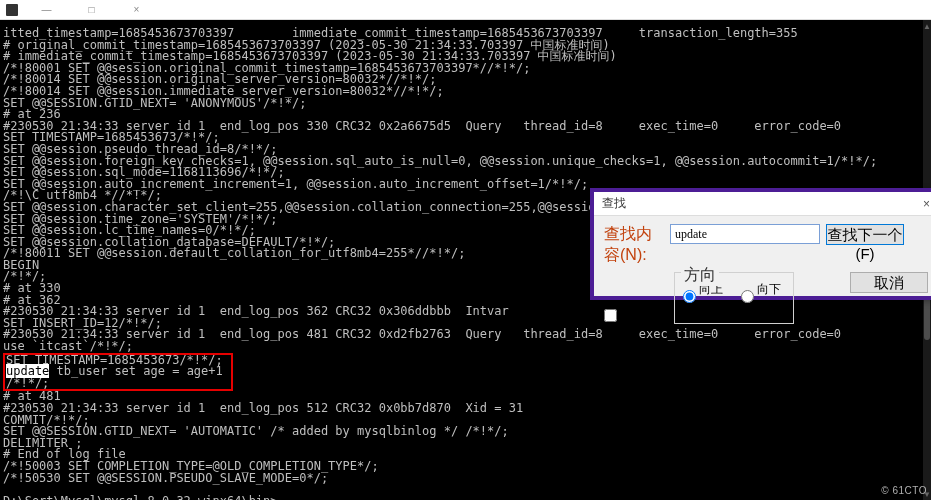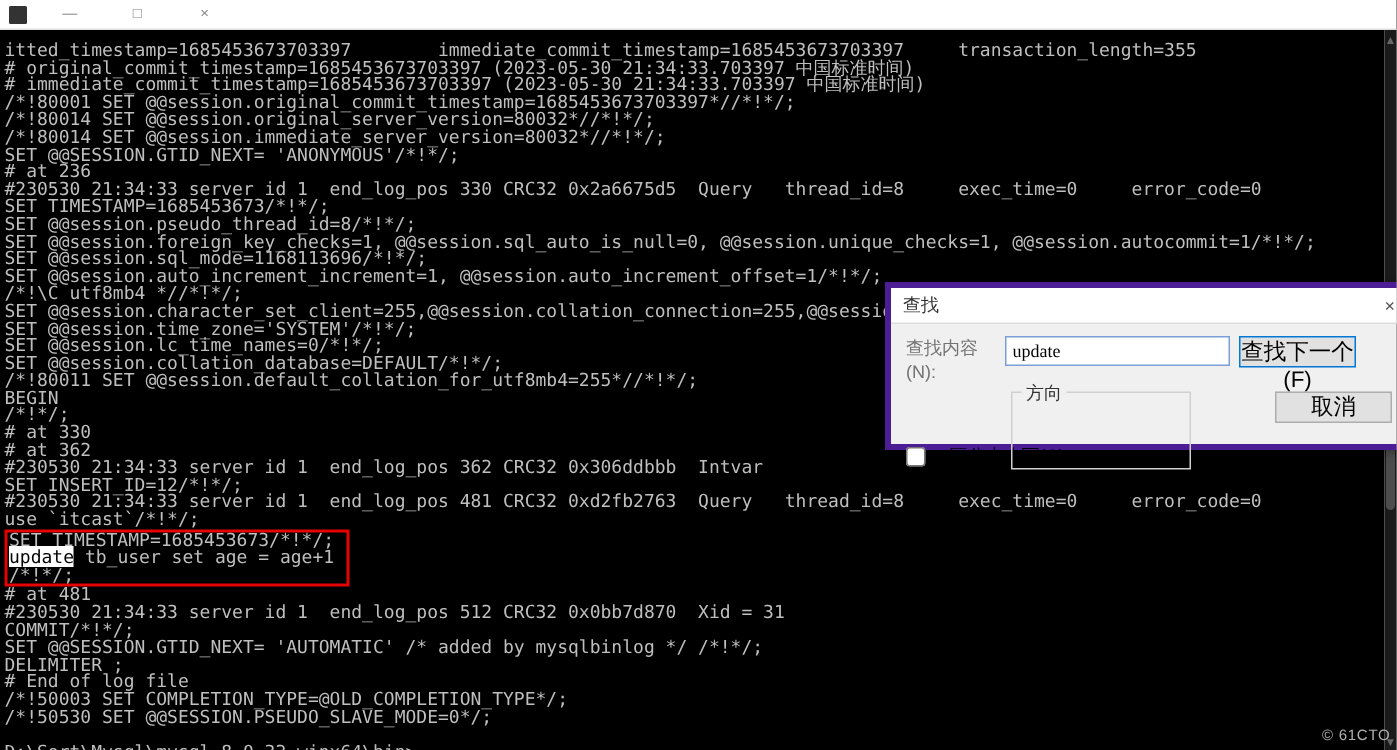--- a/index.html
+++ b/index.html
@@ -65,21 +65,21 @@
     padding: 0 8px; border-bottom: 1px solid #ddd;
   }
   .dlg-title { flex: 1; font-size: 12px; color: #333; }
   .dlg-close { font-size: 12px; color: #555; cursor: pointer; }
   .dlg-body {
     padding: 8px 10px; display: grid;
     grid-template-columns: auto 1fr auto;
     grid-template-rows: auto auto auto;
     column-gap: 6px; row-gap: 6px;
   }
-  .dlg-label { font-size: 12px; color: #737373; align-self: center; }
+  .dlg-label { font-size: 16px; color: #c2410c; align-self: center; }
   .dlg-input {
     border: 1px solid #7a9fd6;
     height: 20px; padding: 1px 4px;
     font-family: Tahoma; font-size: 12px;
     width: 150px;
   }
   .dlg-btn {
     border: 1px solid #adadad;
     background: #e1e1e1;
     height: 21px; width: 78px;
@@ -90,21 +90,21 @@
   .fieldset {
     border: 1px solid #d0d0d0;
     padding: 4px 8px 6px 8px;
     font-size: 12px; position: relative;
     grid-column: 2; grid-row: 2 / span 2;
     margin-left: 4px;
   }
   .fieldset-legend {
     position: absolute; top: -8px; left: 6px;
     background: #f0f0f0; padding: 0 3px;
-    font-size: 12px; color: #333;
+    font-size: 16px; color: #333;
   }
   .radio-row { display: flex; gap: 14px; align-items: center; margin-top: 4px;}
   .radio { display: inline-flex; align-items: center; gap: 3px; font-size: 12px;}
   .radio input { margin: 0; }
   .checkbox-row {
     grid-column: 1; grid-row: 3;
     display: flex; align-items: center; gap: 16px;
     font-size: 12px; padding-top: 8px;
   }
   .watermark {
@@ -180,20 +180,30 @@
     <div class="dlg-title">查找</div>
     <div class="dlg-close">×</div>
   </div>
   <div class="dlg-body">
     <div class="dlg-label">查找内容(N):</div>
     <input class="dlg-input" type="text" value="update" style="">
     <div class="dlg-btn primary">查找下一个(F)</div>
 
     <div class="fieldset" style="width:120px;">
       <div class="fieldset-legend">方向</div>
+      <div class="radio-row">
+        <label class="radio">
+          <input type="radio" name="dir" checked="" style="">
+          <span>向上(U)</span>
+        </label>
+        <label class="radio">
+          <input type="radio" name="dir" style="">
+          <span>向下(D)</span>
+        </label>
+      </div>
     </div>
 
     <div class="dlg-btn" style="grid-column:3;grid-row:2;margin-left:24px;">取消</div>
 
     <div class="checkbox-row" style="grid-column:1 / span 2; grid-row:3;">
       <input type="checkbox" style="">
       <span>区分大小写(C)</span>
     </div>
   </div>
 </div>

